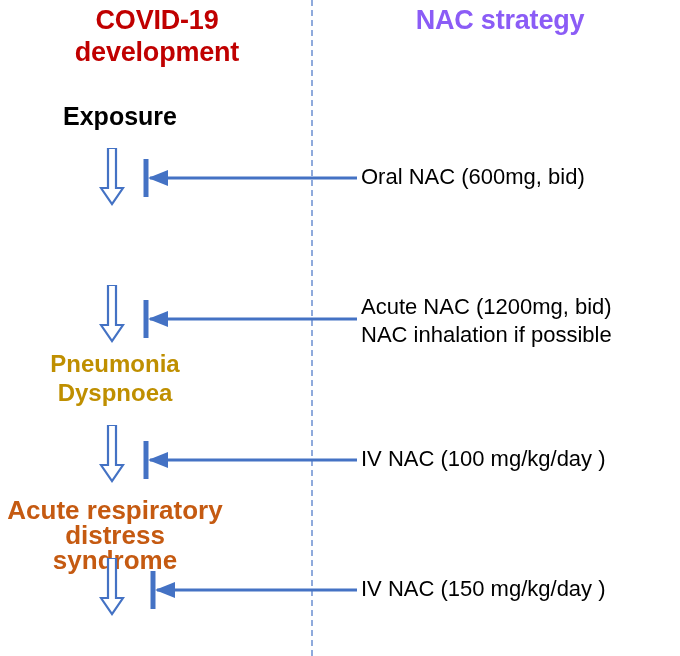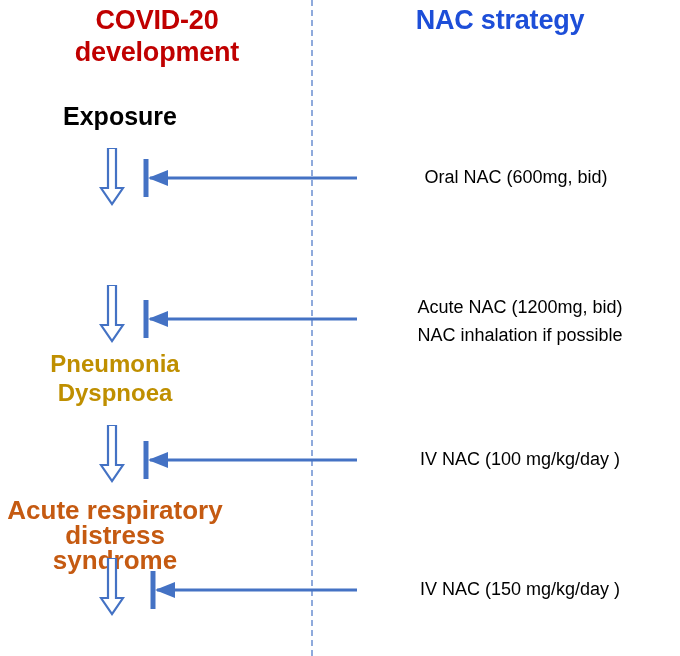--- a/index.html
+++ b/index.html
@@ -21,21 +21,21 @@
 
   
   .col-title {
     text-align: center;
     font-weight: bold;
     font-size: 27px;
     line-height: 32px;
     letter-spacing: -0.2px;
   }
   #title-left  { left: 18px;  top: 4px;  width: 278px; color: #C00000; }
-  #title-right { left: 340px; top: 4px;  width: 320px; color: #1d4ed8; }
+  #title-right { left: 340px; top: 4px;  width: 320px; color: #8b5cf6; }
 
   
   #divider {
     left: 311px;
     top: 0px;
     width: 0;
     height: 656px;
     border-left: 2px dashed #8FAADC;
   }
 
@@ -71,33 +71,33 @@
   
   .block-arrow { width: 26px; height: 58px; }
   .block-arrow svg { display: block; }
 
   
   .hrow { height: 46px; }
   .hrow svg { display: block; }
 
   
   .note {
-    font-size: 18px;
+    font-size: 22px;
     color: #000000;
     line-height: 28px;
     white-space: pre-line;
-    text-align: center;
+    text-align: left;
   }
 </style>
 </head>
 <body>
 
 <div id="figure">
 
-  <div class="abs col-title" id="title-left">COVID-20
+  <div class="abs col-title" id="title-left">COVID-19
 development</div>
 
   <div class="abs col-title" id="title-right">NAC
 strategy</div>
 
   <div class="abs" id="divider"></div>
 
   <div class="abs stage" id="stage-exposure">Exposure</div>
 
   <div class="abs block-arrow" style="left:99px; top:148px;">

